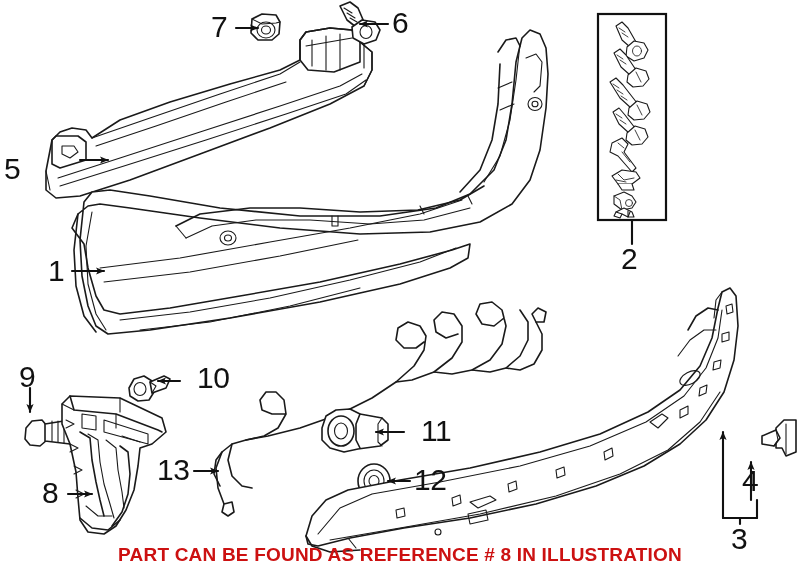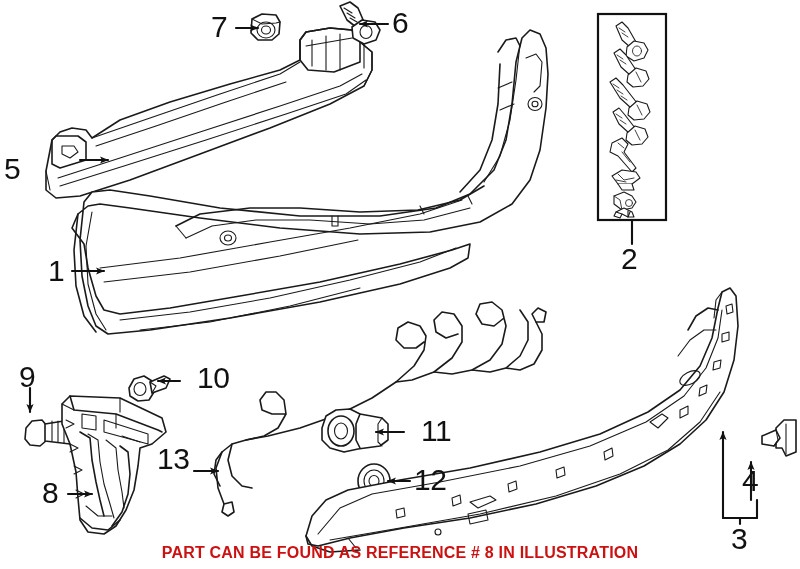--- a/index.html
+++ b/index.html
@@ -12,21 +12,21 @@
   .ln-hair{fill:none;stroke:#2a2a2a;stroke-width:0.9;stroke-linecap:round;stroke-linejoin:round;}
   .fillw{fill:#ffffff;stroke:#1a1a1a;stroke-width:1.6;stroke-linejoin:round;stroke-linecap:round;}
   .fillw-t{fill:#ffffff;stroke:#1a1a1a;stroke-width:1.1;stroke-linejoin:round;stroke-linecap:round;}
   .leader{fill:none;stroke:#111;stroke-width:2.1;stroke-linecap:round;stroke-linejoin:round;}
   .box{fill:none;stroke:#111;stroke-width:2.2;}
   .callout{position:absolute;font-family:"Liberation Sans",sans-serif;
            font-size:30px;font-weight:400;color:#111;line-height:1;
            letter-spacing:-0.5px;-webkit-user-select:none;user-select:none;}
   .caption{position:absolute;left:0;width:800px;text-align:center;
            font-family:"Liberation Sans",sans-serif;font-weight:bold;
-           font-size:16px;letter-spacing:0.2px;white-space:nowrap;}
+           font-size:19px;letter-spacing:0.2px;white-space:nowrap;}
 </style>
 </head>
 <body>
 
 <div id="diagram">
 
 <svg viewBox="0 0 800 569" xmlns="http://www.w3.org/2000/svg">
 
   <g>
 
@@ -337,17 +337,17 @@
 <div class="callout" style="left:731px; top:524px;">3</div>
 <div class="callout" style="left:742px; top:466px;">4</div>
 <div class="callout" style="left:4px;   top:154px;">5</div>
 <div class="callout" style="left:392px; top:8px;">6</div>
 <div class="callout" style="left:211px; top:12px;">7</div>
 <div class="callout" style="left:42px;  top:478px;">8</div>
 <div class="callout" style="left:19px;  top:362px;">9</div>
 <div class="callout" style="left:184px; top:363px;margin-left:13px;">10</div>
 <div class="callout" style="left:409px; top:416px;margin-left:12px;">11</div>
 <div class="callout" style="left:414px; top:465px;text-align:right;">12</div>
-<div class="callout" style="left:157px; top:444px;">13</div>
+<div class="callout" style="left:157px; top:455px;">13</div>
 
 <div class="caption" style="top:544px; color:#cc1111;">PART CAN BE FOUND AS REFERENCE # 8 IN ILLUSTRATION</div>
 
 </div>
 
 </body></html>

